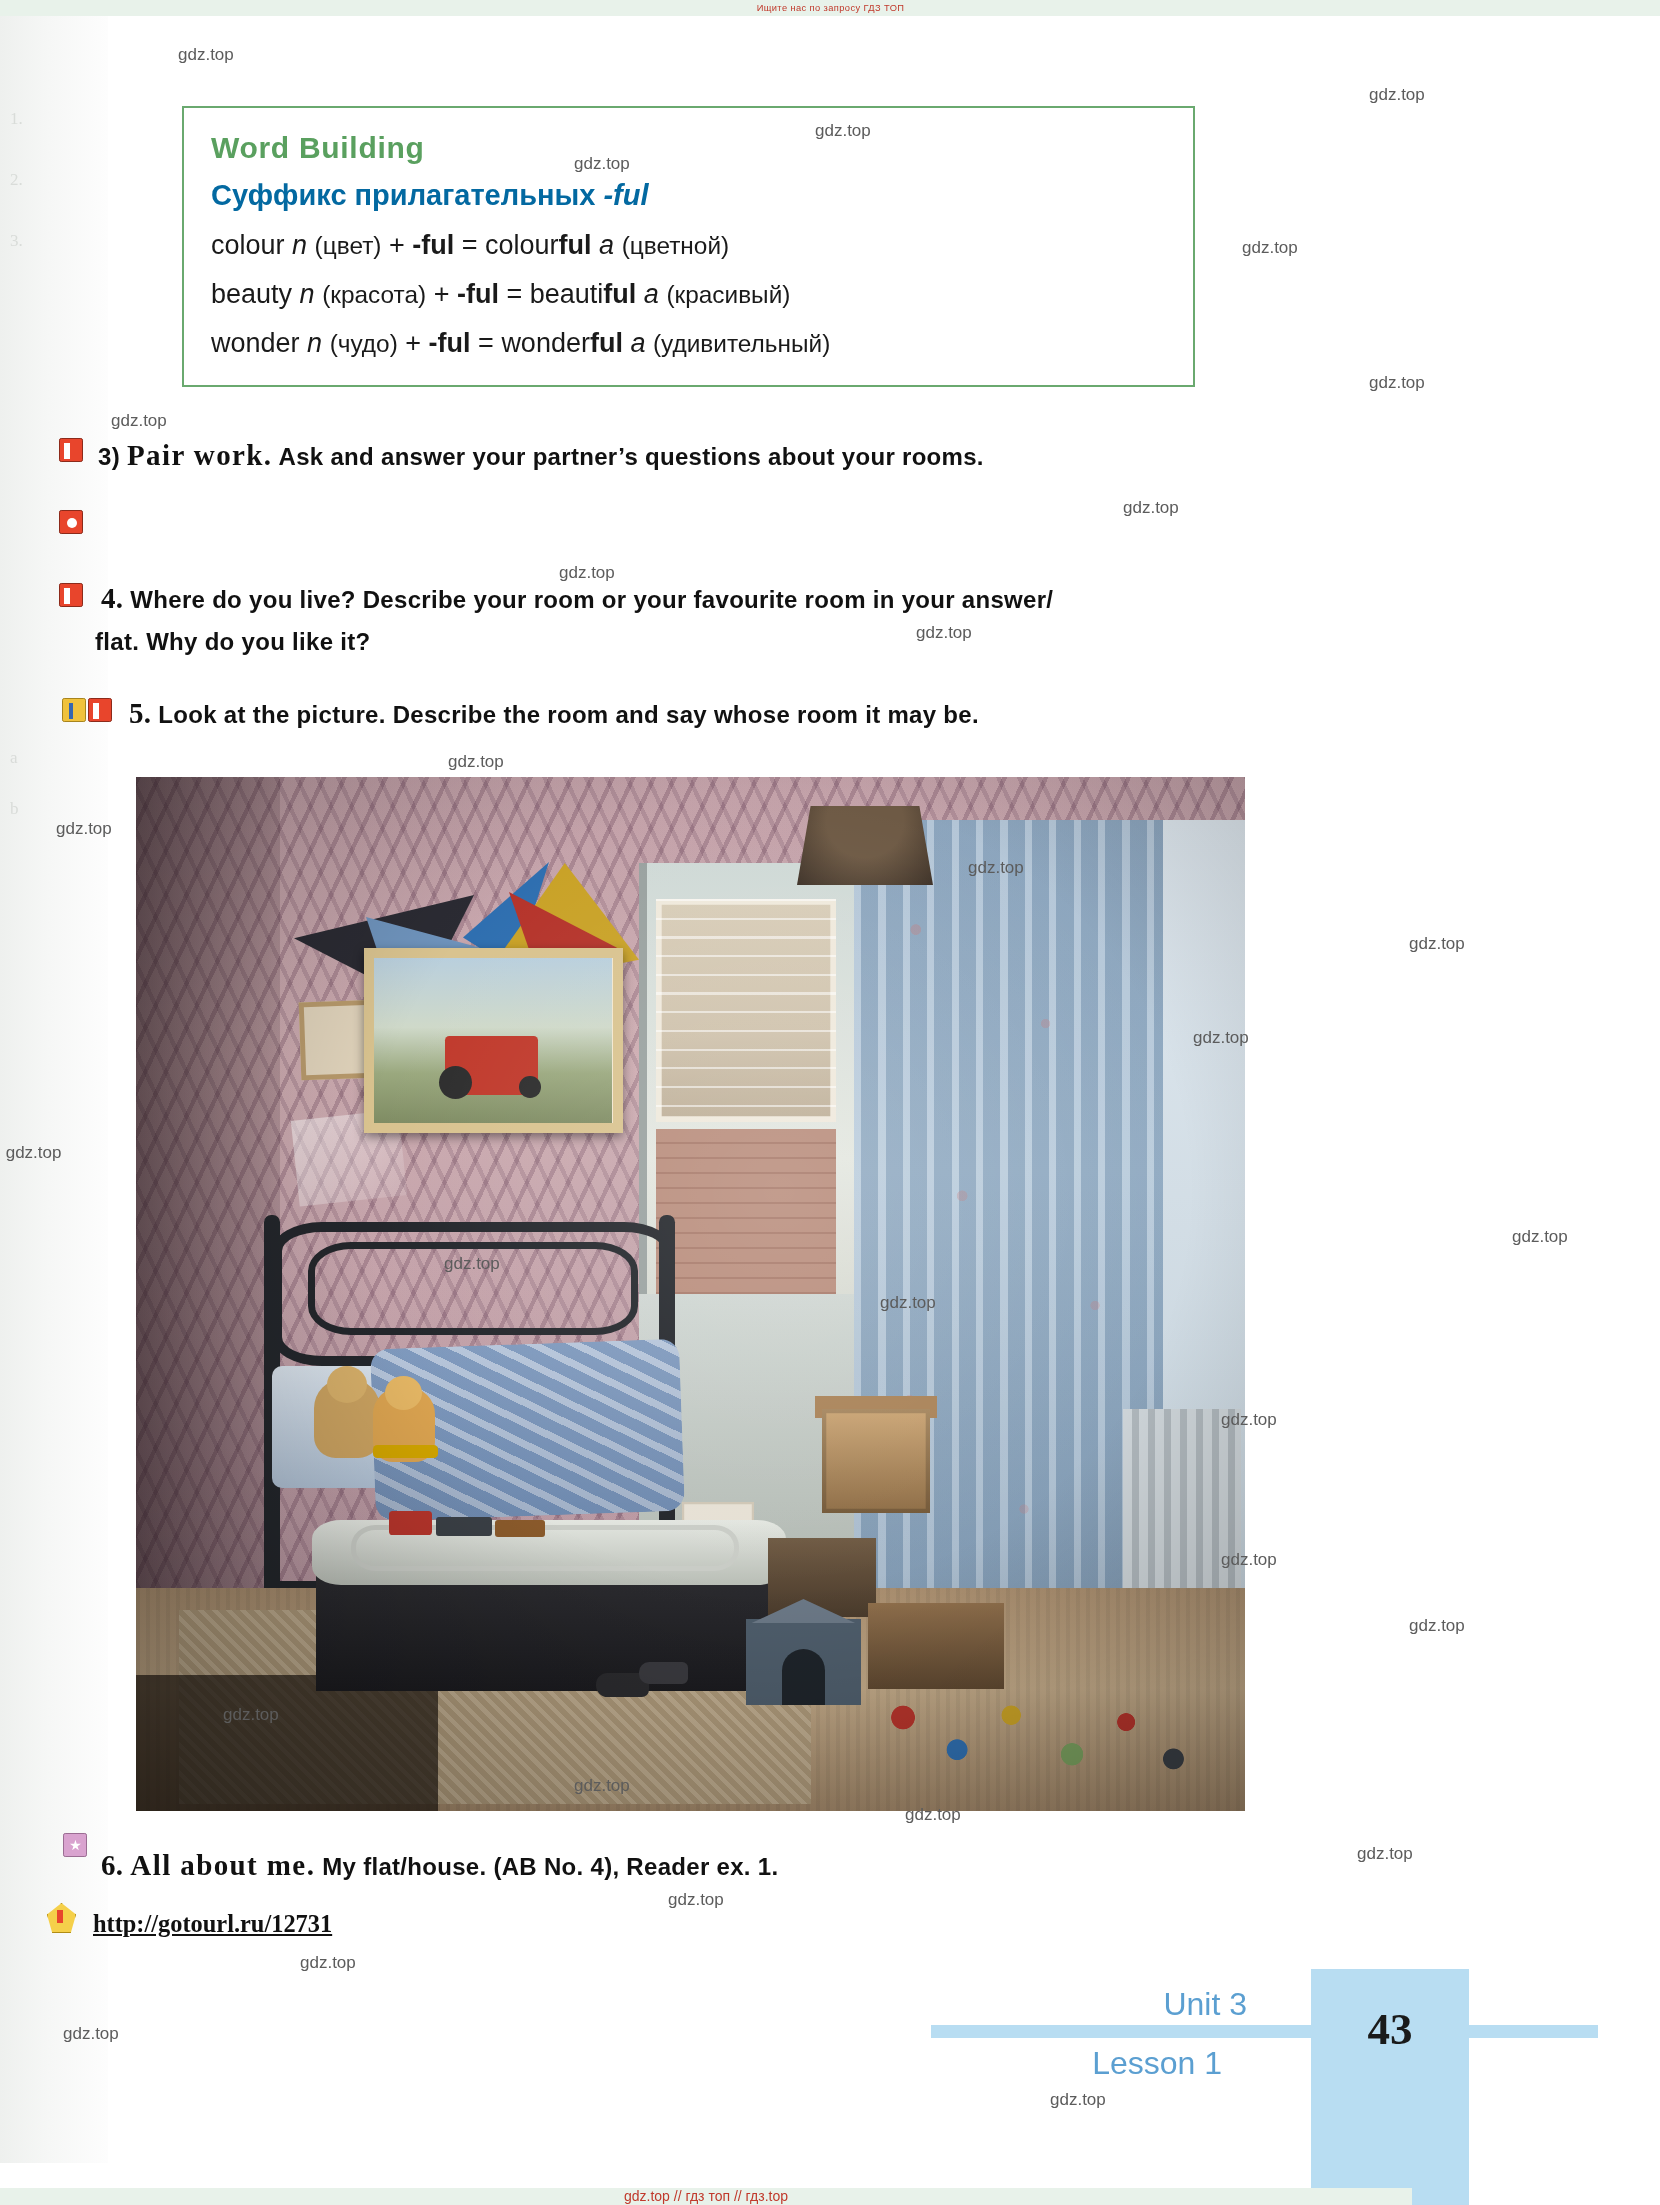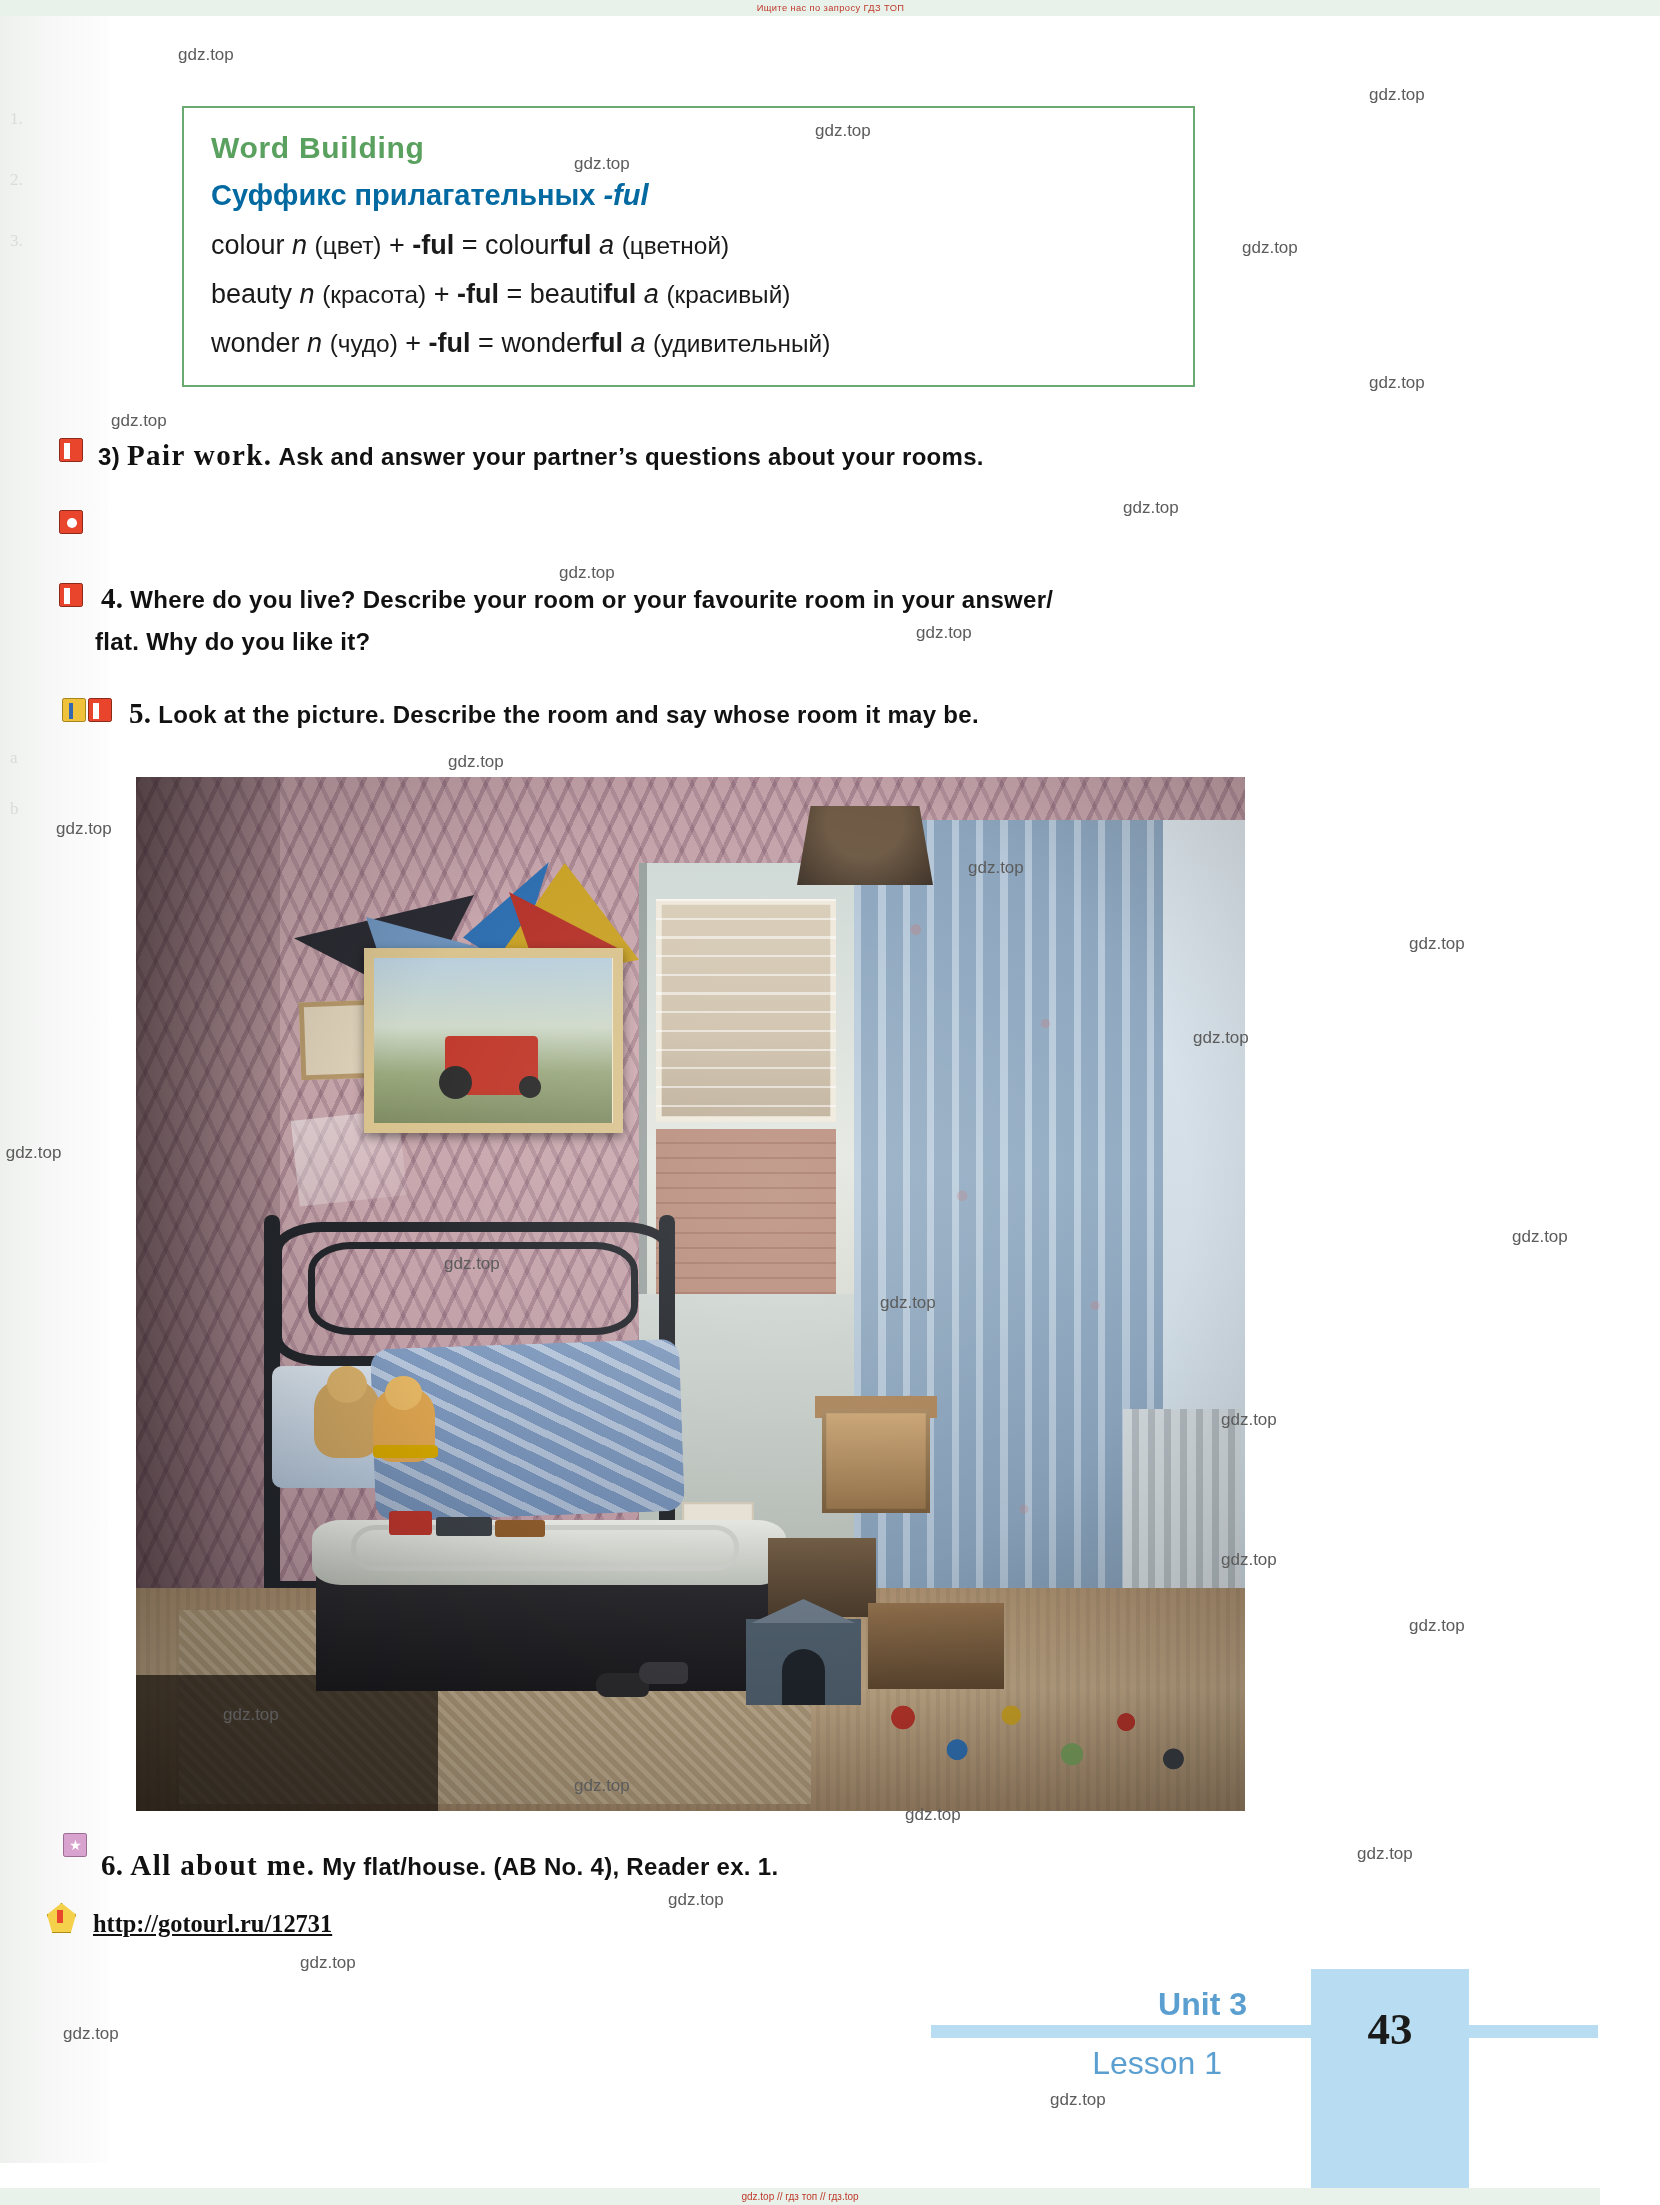--- a/index.html
+++ b/index.html
@@ -27,25 +27,25 @@
     background: #e8f2ea;
     color: #c0392b;
     font-size: 9.3px;
     text-align: center;
     line-height: 16px;
     letter-spacing: 0.4px;
   }
   .bottom-banner {
     position: absolute;
     left: 0; bottom: 0;
-    width: 1600px;
+    width: 1412px;
     height: 17px;
     background: #e8f2ea;
     color: #c0392b;
-    font-size: 10px;
+    font-size: 14px;
     text-align: center;
     line-height: 17px;
   }
 
   
   .page-edge {
     position: absolute;
     left: 0; top: 16px;
     width: 108px;
     height: 2147px;
@@ -531,21 +531,21 @@
       radial-gradient(ellipse at 58% 40%, rgba(255,255,255,0.14) 0%, rgba(0,0,0,0.0) 45%, rgba(0,0,0,0.35) 100%);
   }
 
   
   .unit-label {
     position: absolute;
     right: 414px;
     top: 1986px;
     font-size: 32px;
     color: #5b9fd1;
-    font-weight: bold;
+    font-weight: normal;
   }
   .lesson-label {
     position: absolute;
     right: 439px;
     top: 2045px;
     font-size: 32px;
     color: #5b9fd1;
   }
   .rule-left {
     position: absolute;

